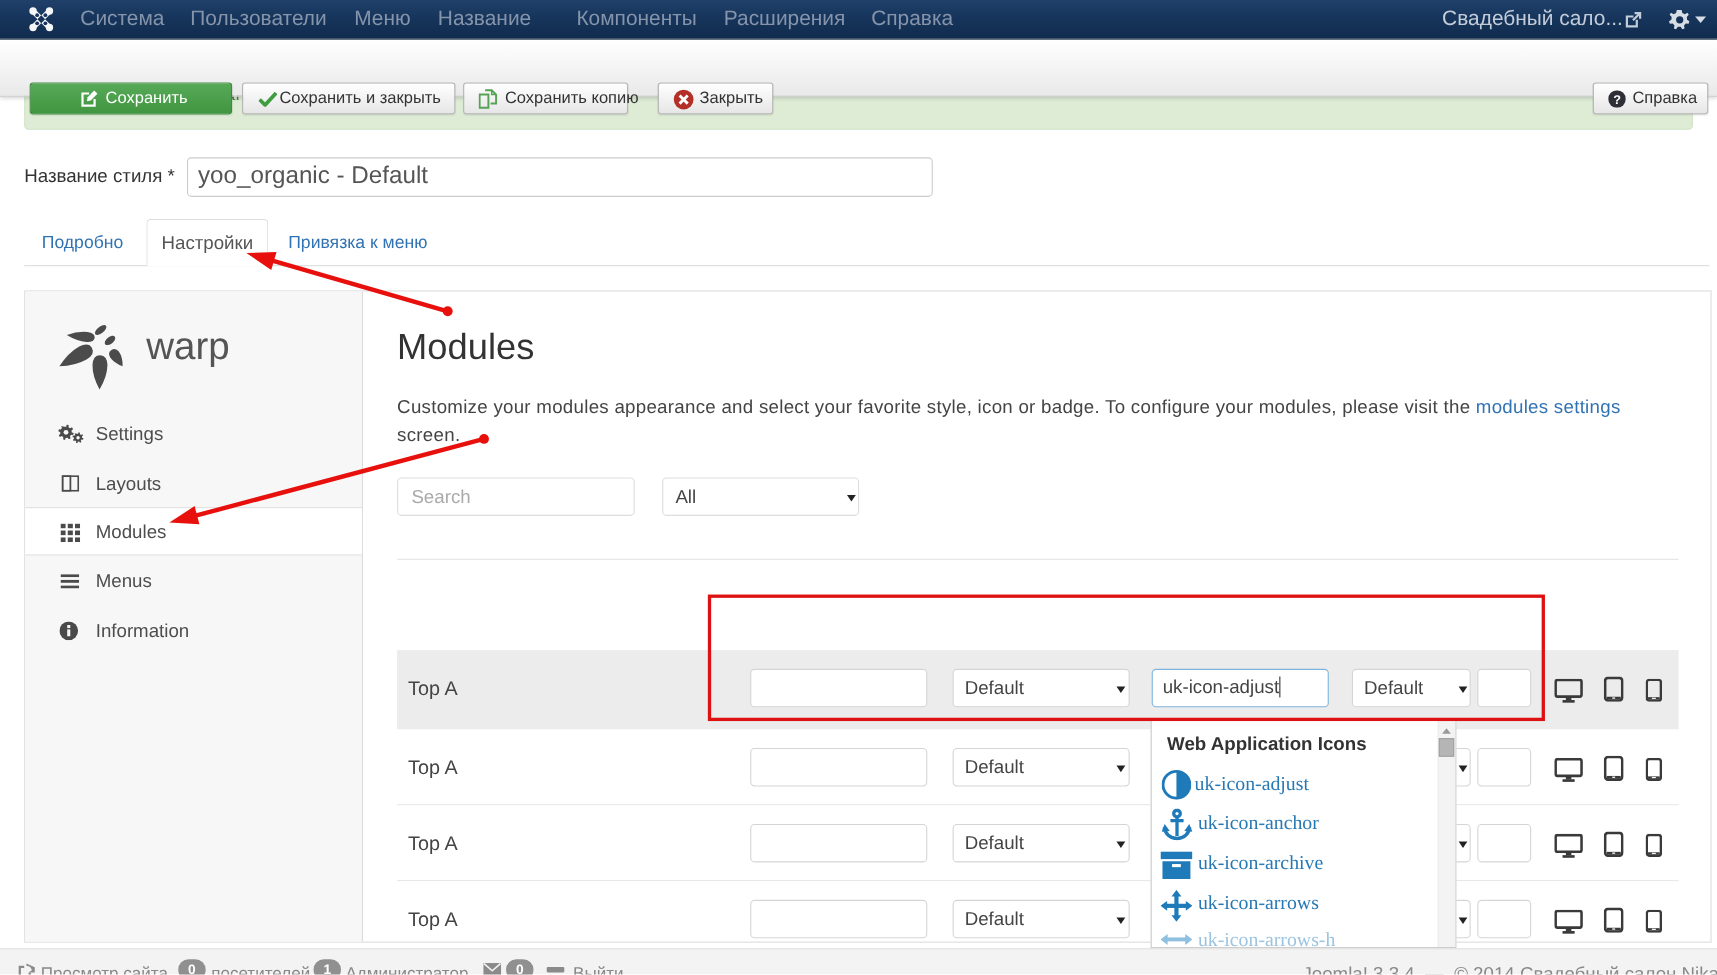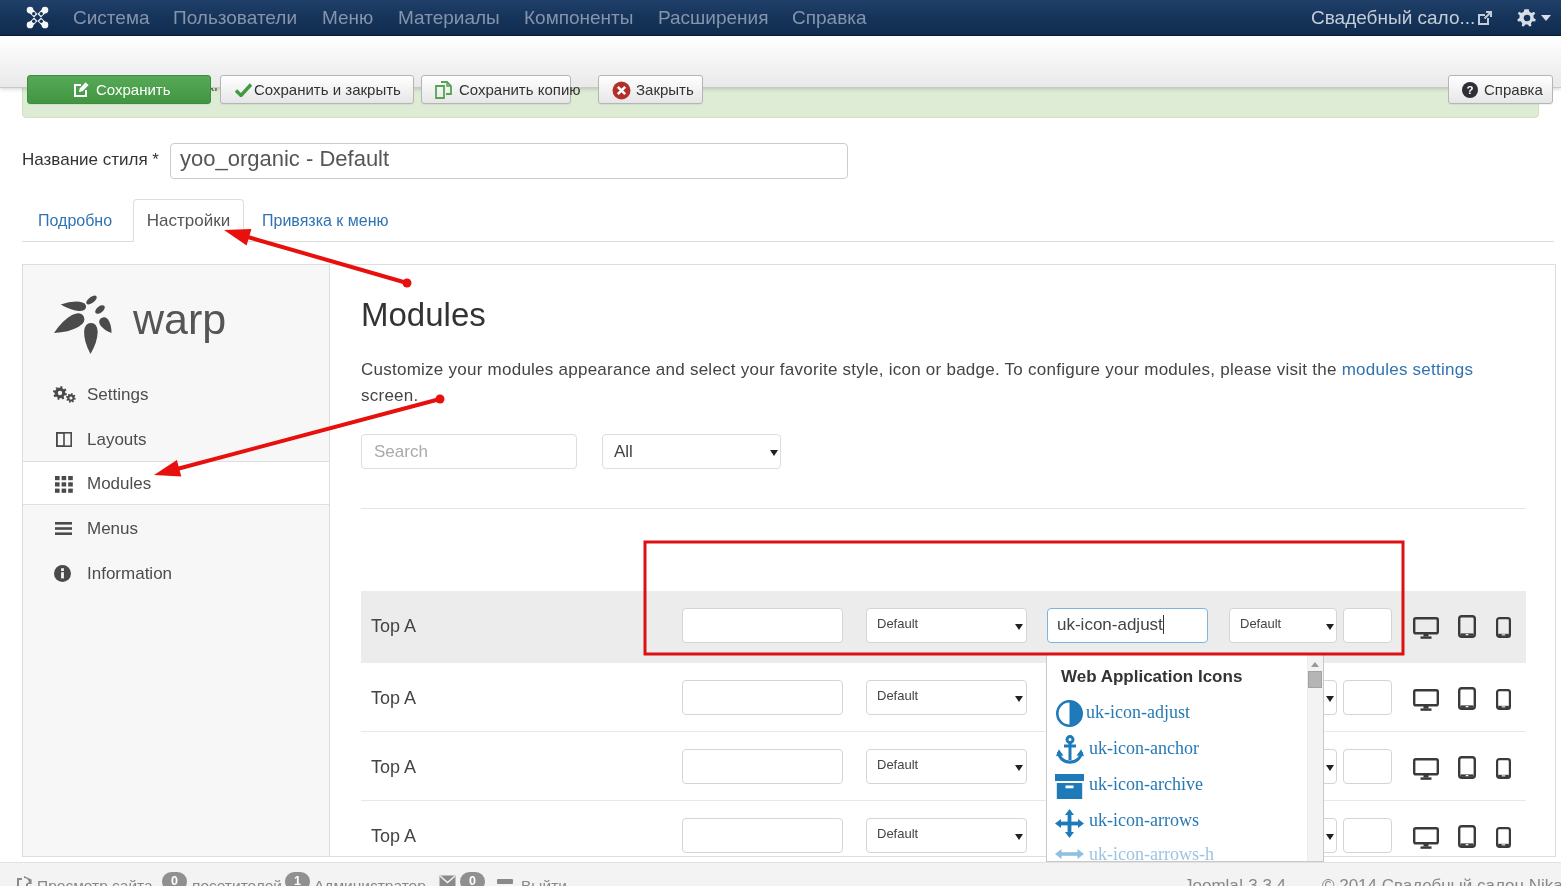--- a/index.html
+++ b/index.html
@@ -69,21 +69,21 @@
 #hr1 { position:absolute; left:338px; top:243px; width:1165px; height:1px; background:#e5e5e5; }
 
 
 .thead { position:absolute; left:338px; top:284px; width:1165px; height:42px; background:#f5f5f5; }
 .th { position:absolute; top:9px; font-size:17.5px; font-weight:bold; color:#333; }
 .row { position:absolute; left:338px; width:1165px; height:72px; }
 .rowlbl { position:absolute; left:10px; top:25px; font-size:18px; color:#444; }
 .finput { position:absolute; top:17px; height:35px; background:#fff;
   border:1px solid #d5d5d5; border-radius:4px; }
 .fselect { position:absolute; top:17px; height:35px; background:#fff;
-  border:1px solid #d5d5d5; border-radius:4px; font-size:13px; color:#444;
+  border:1px solid #d5d5d5; border-radius:4px; font-size:17px; color:#444;
   padding:7px 0 0 10px; }
 .caret { position:absolute; top:15px; width:0; height:0; border-left:4.5px solid transparent;
   border-right:4.5px solid transparent; border-top:6px solid #222; }
 .dicons { position:absolute; top:16px; }
 
 
 #drop { position:absolute; left:1046px; top:653px; width:278px; height:209px;
   background:#fff; border:1px solid #c8c8c8; z-index:20; overflow:hidden; }
 .dd-item { position:absolute; left:14px; font-size:18px; color:#2779b5;
   font-family:"Liberation Serif", serif; }
@@ -119,21 +119,21 @@
       <circle cx="19.8" cy="19.8" r="3.5" fill="#f4f6f8"></circle>
       <rect x="9.4" y="9.4" width="5.2" height="5.2" fill="#17345c" transform="rotate(45 12 12)"></rect>
       <circle cx="8.1" cy="8.1" r="1.8" fill="#17345c"></circle>
       <circle cx="15.9" cy="8.1" r="1.8" fill="#17345c"></circle>
       <circle cx="8.1" cy="15.9" r="1.8" fill="#17345c"></circle>
       <circle cx="15.9" cy="15.9" r="1.8" fill="#17345c"></circle>
     </svg>
     <div class="navitem" style="left:73px;">Система</div>
     <div class="navitem" style="left:173px;">Пользователи</div>
     <div class="navitem" style="left:322px;">Меню</div>
-    <div class="navitem" style="left:398px;">Материалы</div>
+    <div class="navitem" style="left:398px;">Название</div>
     <div class="navitem" style="left:524px;">Компоненты</div>
     <div class="navitem" style="left:658px;">Расширения</div>
     <div class="navitem" style="left:792px;">Справка</div>
     <div class="navitem" style="left:1311px; color:#c3ccd9;">Свадебный сало...</div>
     <svg class="abs" style="left:1477px; top:10px;" width="16" height="16" viewBox="0 0 16 16">
       <path d="M1,4 L1,15 L12,15 L12,8 L10,8 L10,13 L3,13 L3,6 L8,6 L8,4 Z" fill="#c3ccd9"></path>
       <path d="M9,1 L15,1 L15,7 L13,7 L13,4.4 L8.2,9.2 L6.8,7.8 L11.6,3 L9,3 Z" fill="#c3ccd9"></path>
     </svg>
     <svg class="abs" style="left:1517px; top:8px;" width="20" height="20" viewBox="0 0 20 20">
       <g fill="#d7dde5">
@@ -196,21 +196,21 @@
       <svg class="abs" style="left:27px; top:29px;" width="66" height="64" viewBox="0 0 66 64">
         <g fill="#4b4b4b">
             <path d="M0,0 Q12.9,-6.8 24.5,-6.8 Q34.0,-6.3 34.0,0 Q34.0,6.3 24.5,6.8 Q12.9,6.8 0,0 Z" transform="translate(4,39) rotate(-29.5)"></path>
           <path d="M0,0 Q11.8,-6.8 22.3,-6.8 Q31.0,-6.3 31.0,0 Q31.0,6.3 22.3,6.8 Q11.8,6.8 0,0 Z" transform="translate(40.5,60) rotate(-89)"></path>
           <path d="M0,0 Q6.8,-4.8 13.0,-4.8 Q18.0,-4.4 18.0,0 Q18.0,4.4 13.0,4.8 Q6.8,4.8 0,0 Z" transform="translate(61.5,39) rotate(-124.6)"></path>
           <path d="M0,0 Q9.7,-4.6 18.4,-4.6 Q25.5,-4.2 25.5,0 Q25.5,4.2 18.4,4.6 Q9.7,4.6 0,0 Z" transform="translate(10.7,10.5) rotate(5.7)"></path>
           <ellipse cx="41.5" cy="6" rx="6.2" ry="3.0" transform="rotate(-38 41.5 6)"></ellipse>
           <ellipse cx="50" cy="15.5" rx="5.6" ry="3.1" transform="rotate(-38 50 15.5)"></ellipse>
           </g>
       </svg>
-      <div class="abs" style="left:110px; top:30px; font-size:43px; color:#555;">warp</div>
+      <div class="abs" style="left:110px; top:30px; font-size:35px; color:#555;">warp</div>
 
       <div class="menuitem" style="top:107px;">
         <svg class="abs" style="left:30px; top:14px;" width="24" height="18" viewBox="0 0 24 18">
           <g fill="#4a4a4a">
             <path d="M7,2.4 L9.2,2.4 L9.8,0 L12.2,0.6 L11.9,3 L13.8,4.3 L16,3.2 L17.2,5.3 L15.4,6.9 L15.7,9.1 L18,9.9 L17.2,12.2 L14.8,11.9 L13.5,13.8 L14.5,16 L12.3,17.2 L10.8,15.3 L8.6,15.6 L7.8,18 L5.5,17.1 L5.9,14.7 L4,13.4 L1.8,14.4 L0.6,12.3 L2.4,10.7 L2.1,8.5 L-0.2,7.7 L0.6,5.4 L3,5.7 L4.3,3.8 L3.3,1.6 Z" transform="translate(0,0) scale(0.78)"></path>
             <circle cx="7" cy="7" r="2.2" fill="#f6f6f6"></circle>
             <g transform="translate(13,7) scale(0.55)">
               <path d="M7,2.4 L9.2,2.4 L9.8,0 L12.2,0.6 L11.9,3 L13.8,4.3 L16,3.2 L17.2,5.3 L15.4,6.9 L15.7,9.1 L18,9.9 L17.2,12.2 L14.8,11.9 L13.5,13.8 L14.5,16 L12.3,17.2 L10.8,15.3 L8.6,15.6 L7.8,18 L5.5,17.1 L5.9,14.7 L4,13.4 L1.8,14.4 L0.6,12.3 L2.4,10.7 L2.1,8.5 L-0.2,7.7 L0.6,5.4 L3,5.7 L4.3,3.8 L3.3,1.6 Z"></path>
               <circle cx="9" cy="9" r="2.8" fill="#f6f6f6"></circle>
             </g>

